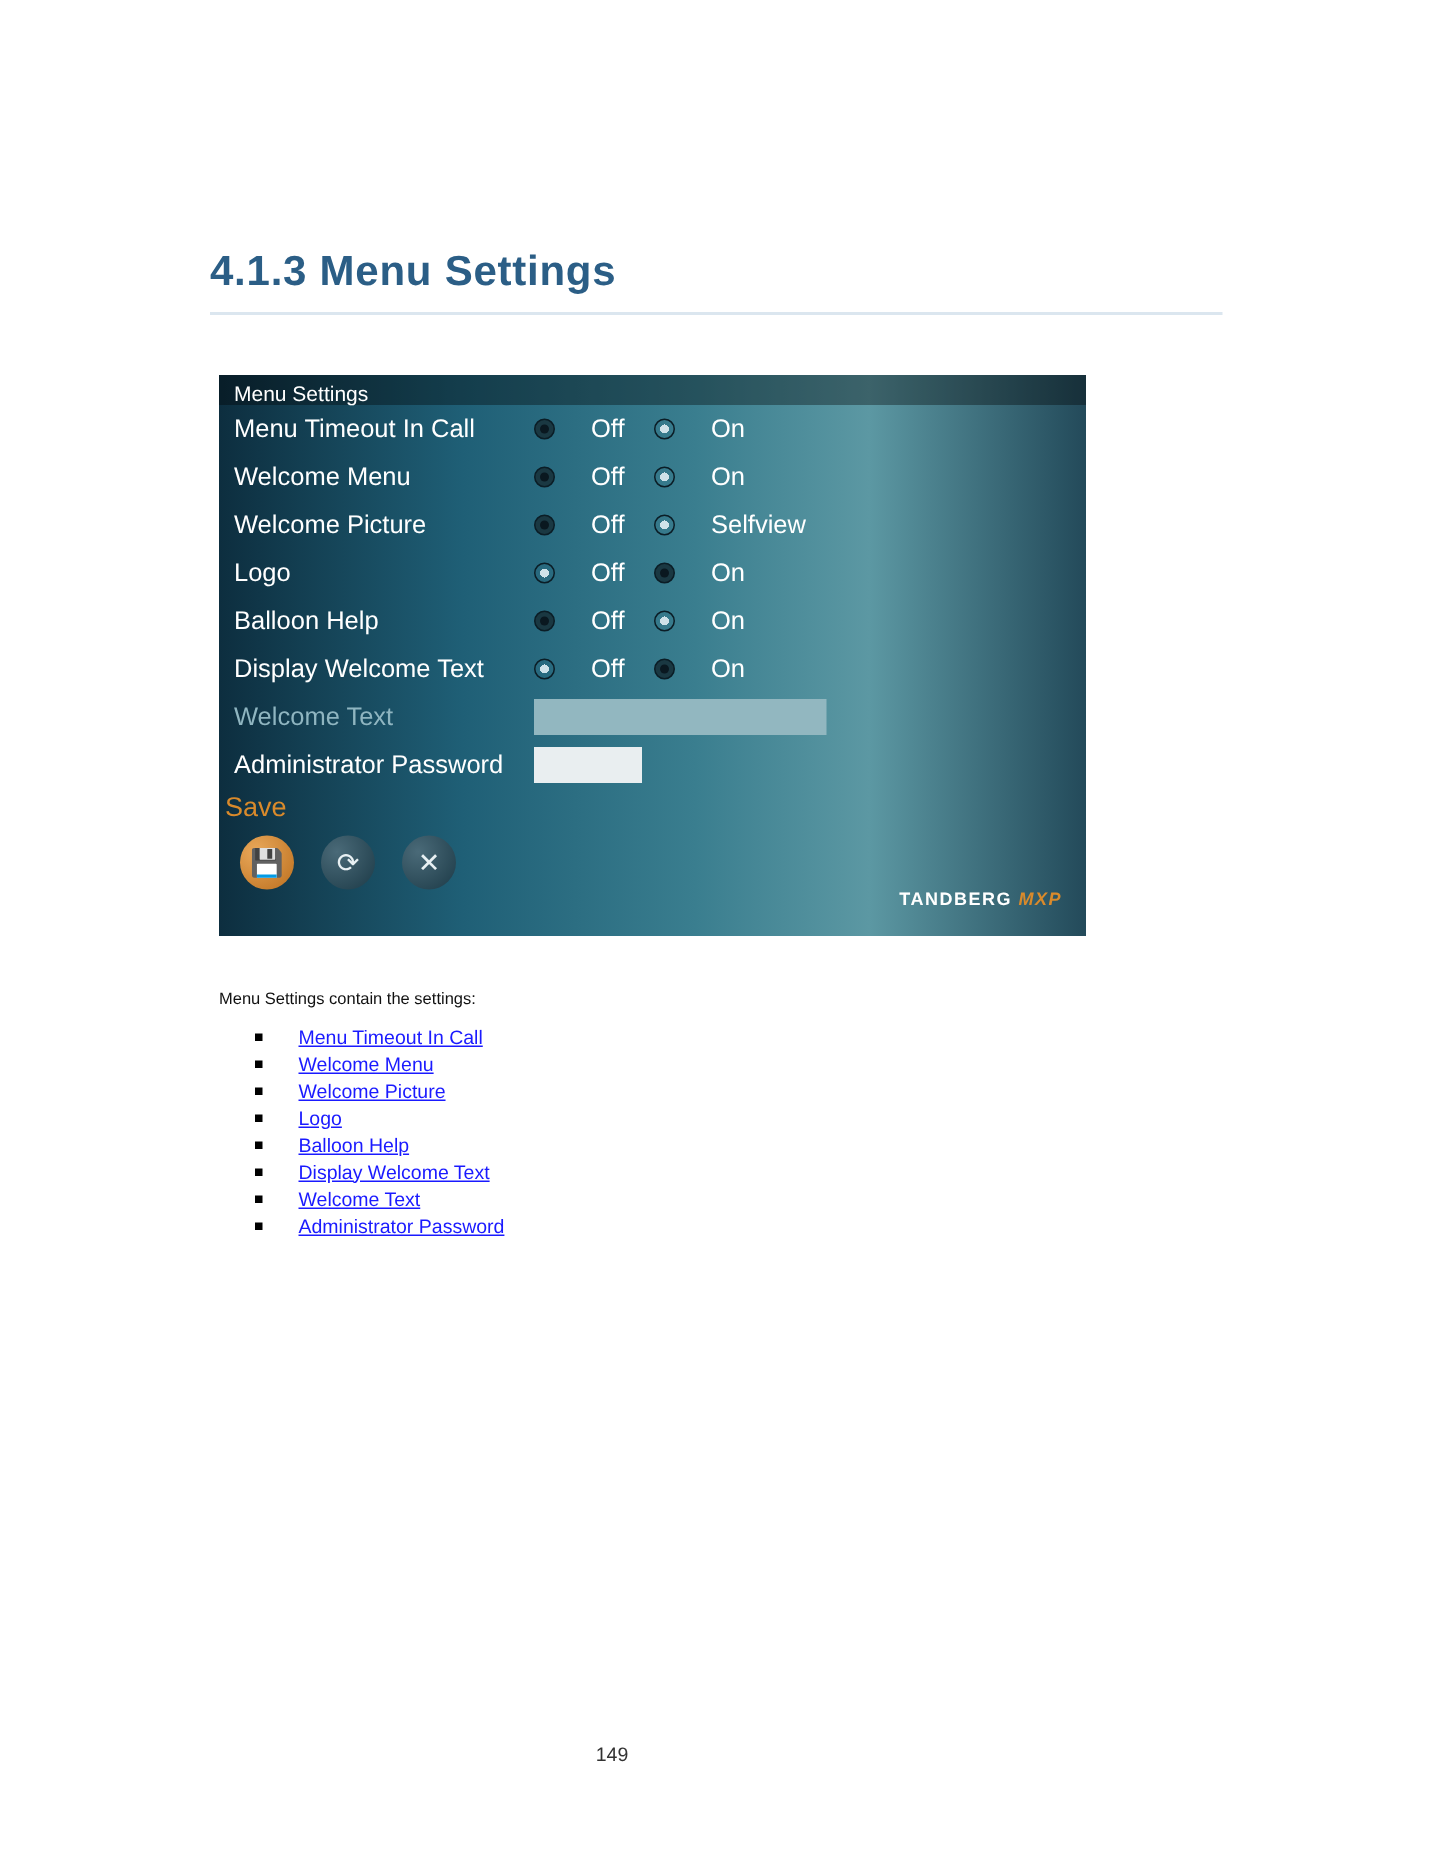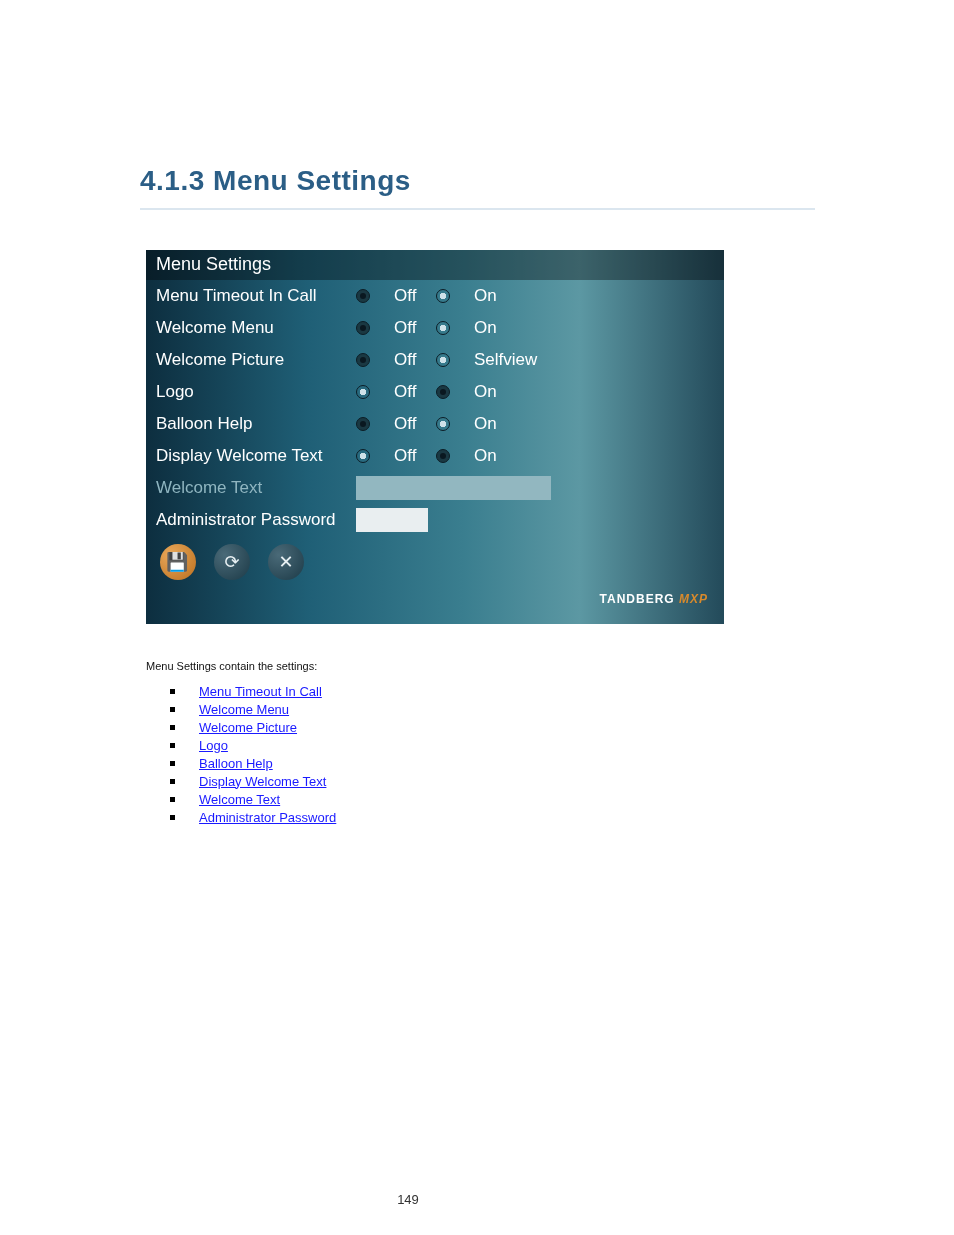--- a/index.html
+++ b/index.html
@@ -3,21 +3,21 @@
 <meta charset="utf-8">
 <style>
   * { box-sizing: border-box; margin: 0; padding: 0; }
   html, body { width: 954px; height: 1235px; background: #fff; font-family: Arial, Helvetica, sans-serif; }
   .page { position: relative; width: 954px; height: 1235px; }
   .hr-line { position: absolute; left: 140px; top: 208px; width: 675px; height: 2px; background: #dbe6ef; }
   .heading { position: absolute; left: 140px; top: 165px; font-size: 28px; font-weight: bold; color: #2b5e86; letter-spacing: 0.5px; }
   .device-panel { position: absolute; left: 146px; top: 250px; width: 578px; height: 374px;
     background: linear-gradient(90deg, #0d2e3f 0%, #1f5f76 28%, #3a7e8f 55%, #5c98a3 75%, #234a5a 100%);
     color: #fff; }
-  .panel-header { height: 30px; background: rgba(0,0,0,0.35); padding: 4px 10px; font-size: 18px; }
+  .panel-header { height: 20px; background: rgba(0,0,0,0.35); padding: 4px 10px; font-size: 14px; }
   .rows { padding: 0 10px; }
   .row { display: flex; align-items: center; height: 32px; font-size: 17px; }
   .row .lbl { width: 200px; }
   .row .opt { width: 80px; display: flex; align-items: center; gap: 24px; }
   .row .opt.wide { width: 120px; }
   .radio { width: 14px; height: 14px; border-radius: 50%; background: #1a3842; border: 1px solid #0b1d26; display: inline-block; position: relative; }
   .radio.selected::after { content:""; position:absolute; left:3px; top:3px; width:6px; height:6px; border-radius:50%; background:#0a1820; }
   .radio.hollow { background: radial-gradient(circle at center, #cfe2e9 0 3px, transparent 3px); }
   .row .dim { color: #8fb5c0; }
   .txt-field { height: 24px; background: #92b7c0; }
@@ -28,21 +28,21 @@
   .circ-btn { width:36px; height:36px; border-radius:50%; background: radial-gradient(circle at 30% 30%, #4a6a78, #1c3a47); display:flex; align-items:center; justify-content:center; font-size:18px; color:#e8f0f3; }
   .circ-btn.orange { background: radial-gradient(circle at 30% 30%, #e9a85a, #bb6f1e); color:#fff; }
   .brand { position:absolute; right:16px; bottom:18px; font-weight:bold; letter-spacing:1px; font-size:12px; }
   .brand .t1 { color:#fff; }
   .brand .t2 { color:#d98a2b; font-style:italic; }
   .links-lead { position:absolute; left:146px; top:660px; font-size:11px; color:#111; }
   .link-list { position:absolute; left:170px; top:682px; list-style:none; font-size:13px; }
   .link-list li { display:flex; align-items:center; height:18px; }
   .link-list li .sq { width:5px; height:5px; background:#000; margin-right:24px; }
   .link-list li a { color:#1a1aff; text-decoration:underline; }
-  .footer { position:absolute; bottom:28px; width:816px; text-align:center; font-size:13px; color:#333; }
+  .footer { position:absolute; bottom:58px; width:816px; text-align:center; font-size:13px; color:#333; }
 </style>
 </head>
 <body>
 
 <div class="page">
   <div class="heading">4.1.3 Menu Settings</div>
   <div class="hr-line"></div>
 
   <div class="device-panel">
     <div class="panel-header">Menu Settings</div>
@@ -124,20 +124,21 @@
         <span class="lbl dim">Welcome Text</span>
         <span class="txt-field long"></span>
       </div>
 
       <div class="row">
         <span class="lbl">Administrator Password</span>
         <span class="txt-field short"></span>
       </div>
     </div>
 
+    <div class="save-label">Save</div>
     <div class="btn-bar">
       <div class="circ-btn orange">
           <span>💾</span>
         </div>
       <div class="circ-btn">
           <span>⟳</span>
         </div>
       <div class="circ-btn">
           <span>✕</span>
         </div>

